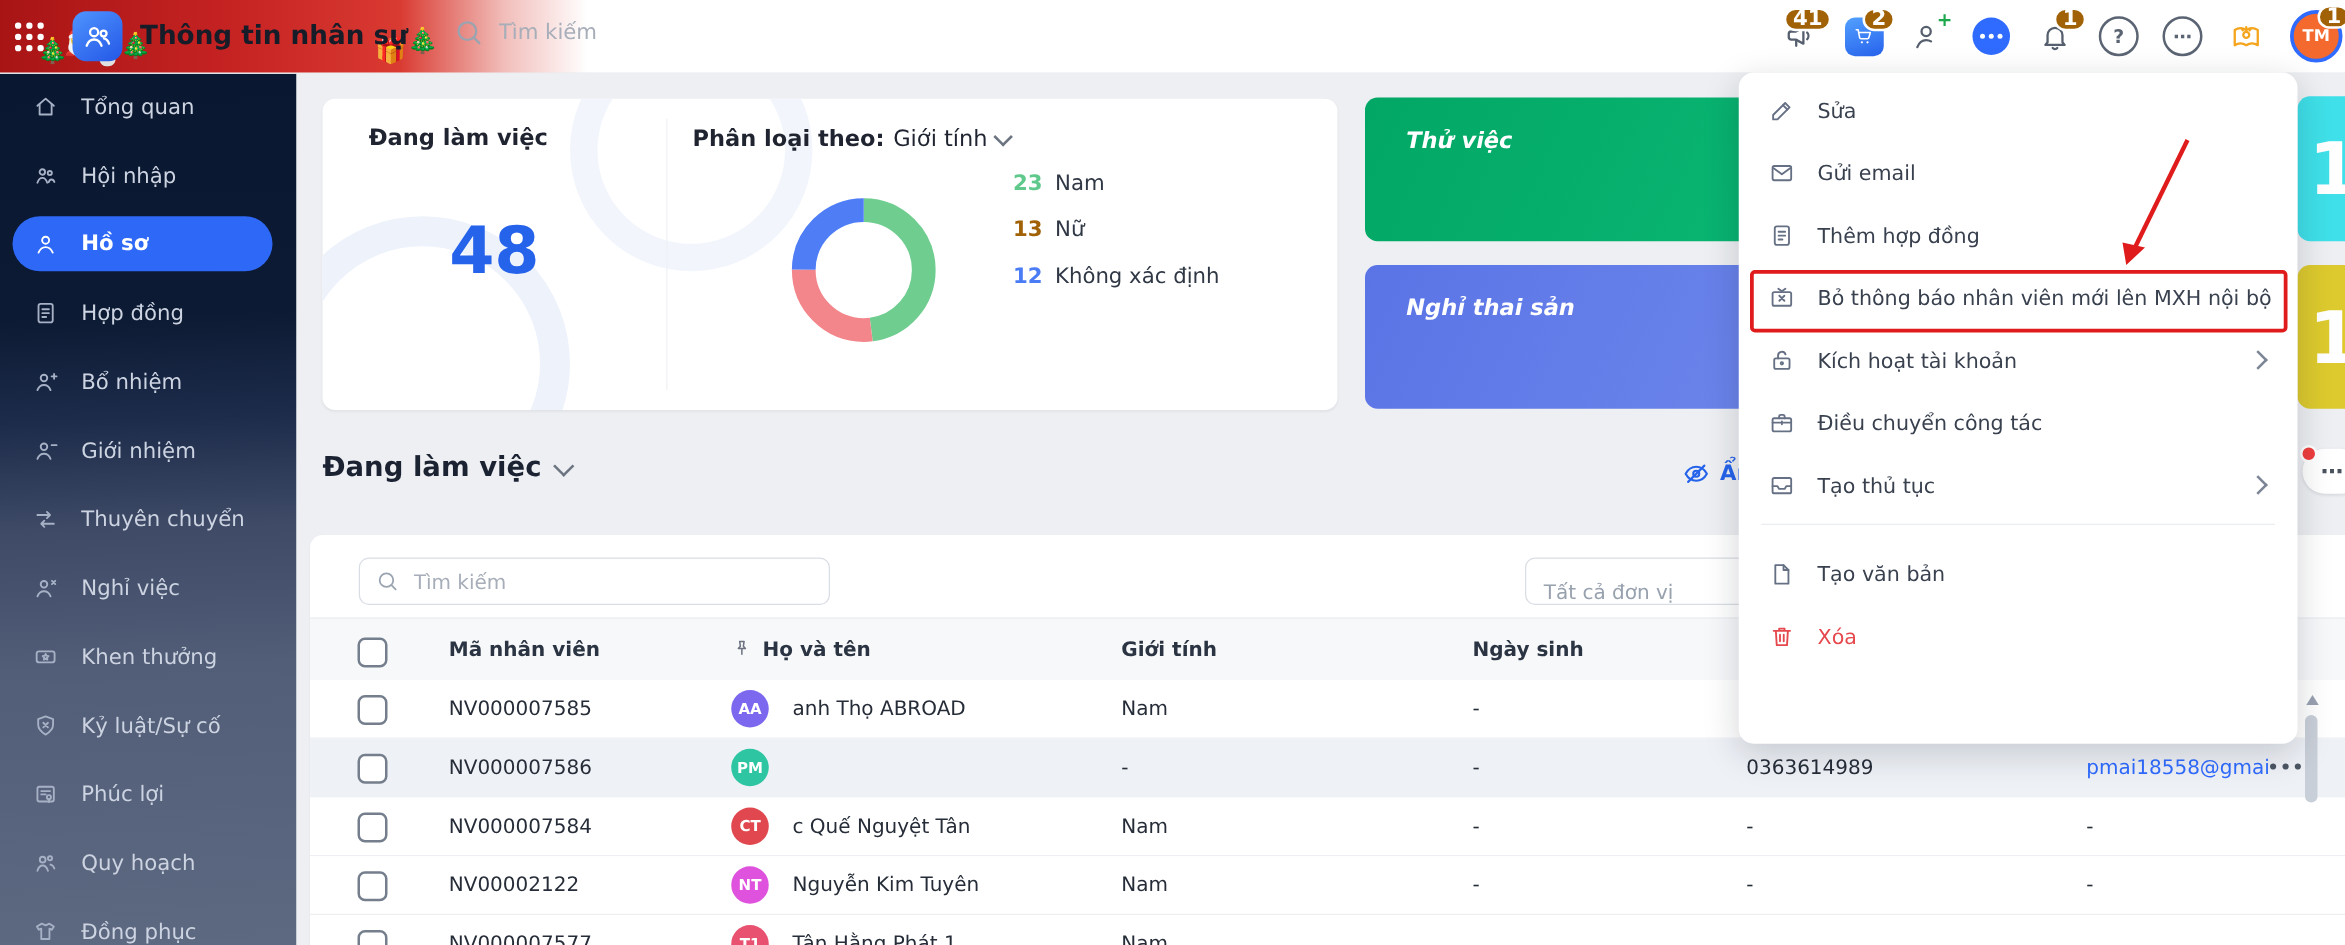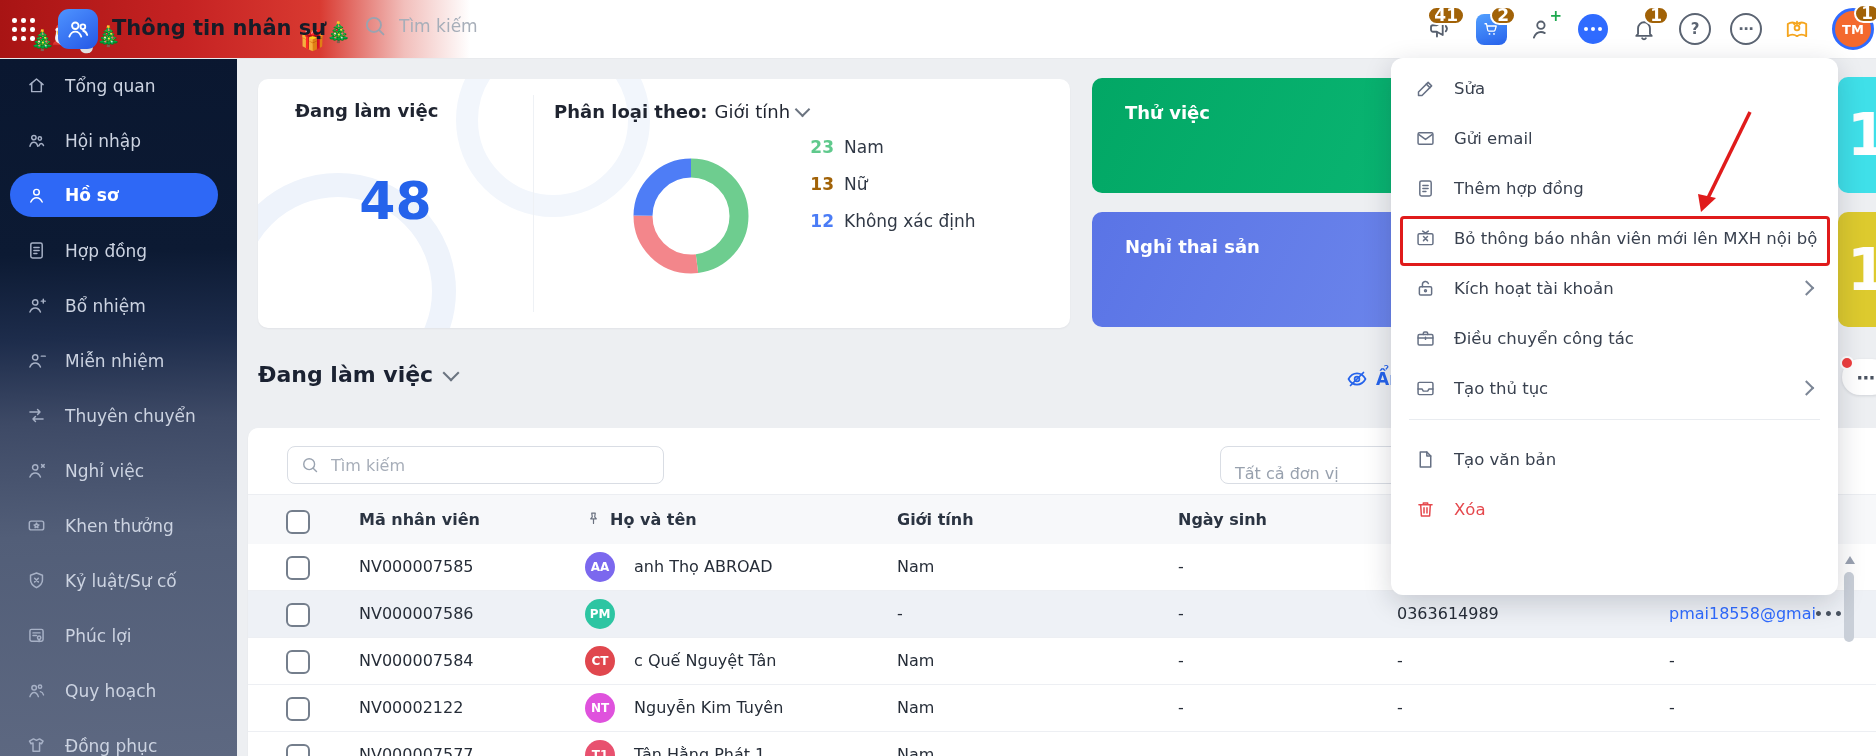--- a/index.html
+++ b/index.html
@@ -55,21 +55,21 @@
   .working-value{position:absolute;left:0;top:92px;width:275px;text-align:center;font-size:52px;font-weight:800;color:#2563eb;}
   .classify-head{position:absolute;left:296px;top:22px;display:flex;align-items:center;gap:7px;font-size:18px;color:#1f2430;}
   .classify-head b{font-weight:700;}
   .chev-down{width:9px;height:9px;border-right:2px solid #6b7480;border-bottom:2px solid #6b7480;transform:rotate(45deg);margin-top:-4px;cursor:pointer;}
   .donut-wrap{position:absolute;left:373px;top:77px;width:120px;height:120px;}
   .legend{position:absolute;left:540px;top:58px;display:flex;flex-direction:column;gap:17px;}
   .legend-row{display:flex;align-items:flex-start;gap:10px;font-size:17px;color:#303845;}
   .legend-row .num{width:36px;text-align:right;font-weight:700;}
 
   .card{position:absolute;border-radius:10px;color:#fff;}
-  .card .card-label{position:absolute;left:33px;top:24px;font-size:18px;font-weight:700;}
+  .card .card-label{position:absolute;left:33px;top:24px;font-size:18px;font-weight:700;font-style:italic;}
   .card-green{left:1092px;top:78px;width:728px;height:115px;background:linear-gradient(115deg,#02a765,#12c480);}
   .card-blue{left:1092px;top:212px;width:728px;height:115px;background:linear-gradient(115deg,#5a74e6,#7e97f0);}
   .card-cyan{left:1838px;top:77px;width:58px;height:116px;background:#3fe0e9;}
   .card-yellow{left:1838px;top:212px;width:58px;height:115px;background:#ddca2e;}
   .big-num{position:absolute;left:9px;top:50%;transform:translateY(-50%);font-size:58px;font-weight:800;color:#fff;}
 
   
   .section-head{position:absolute;left:258px;top:362px;display:flex;align-items:center;gap:12px;}
   .section-title{font-size:22px;font-weight:800;color:#1b2232;}
   .hide-link{position:absolute;left:1345px;top:367px;display:flex;align-items:center;gap:7px;color:#2563eb;cursor:pointer;z-index:10;}
@@ -257,21 +257,21 @@
           <path d="M17.5 7h4.5M19.75 4.75v4.5"></path>
         </svg>
       <span class="lbl">Bổ nhiệm</span>
     </div>
     <div class="side-item">
       <svg class="ic" viewBox="0 0 24 24">
           <circle cx="10.5" cy="8.5" r="3"></circle>
           <path d="M4.5 19.5c1.2-3 3.2-4.6 6-4.6s4.8 1.6 6 4.6"></path>
           <path d="M17.5 7h4.5"></path>
         </svg>
-      <span class="lbl">Miễn nhiệm</span>
+      <span class="lbl">Giới nhiệm</span>
     </div>
     <div class="side-item">
       <svg class="ic" viewBox="0 0 24 24">
           <path d="M4.5 8h11.5m0 0-2.8-2.8M16 8l-2.8 2.8"></path>
           <path d="M19.5 16H8m0 0 2.8-2.8M8 16l2.8 2.8"></path>
         </svg>
       <span class="lbl">Thuyên chuyển</span>
     </div>
     <div class="side-item">
       <svg class="ic" viewBox="0 0 24 24">

